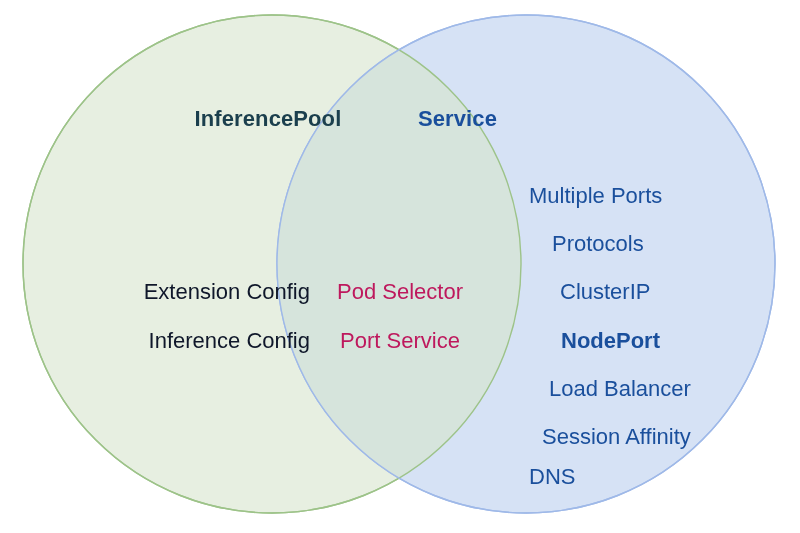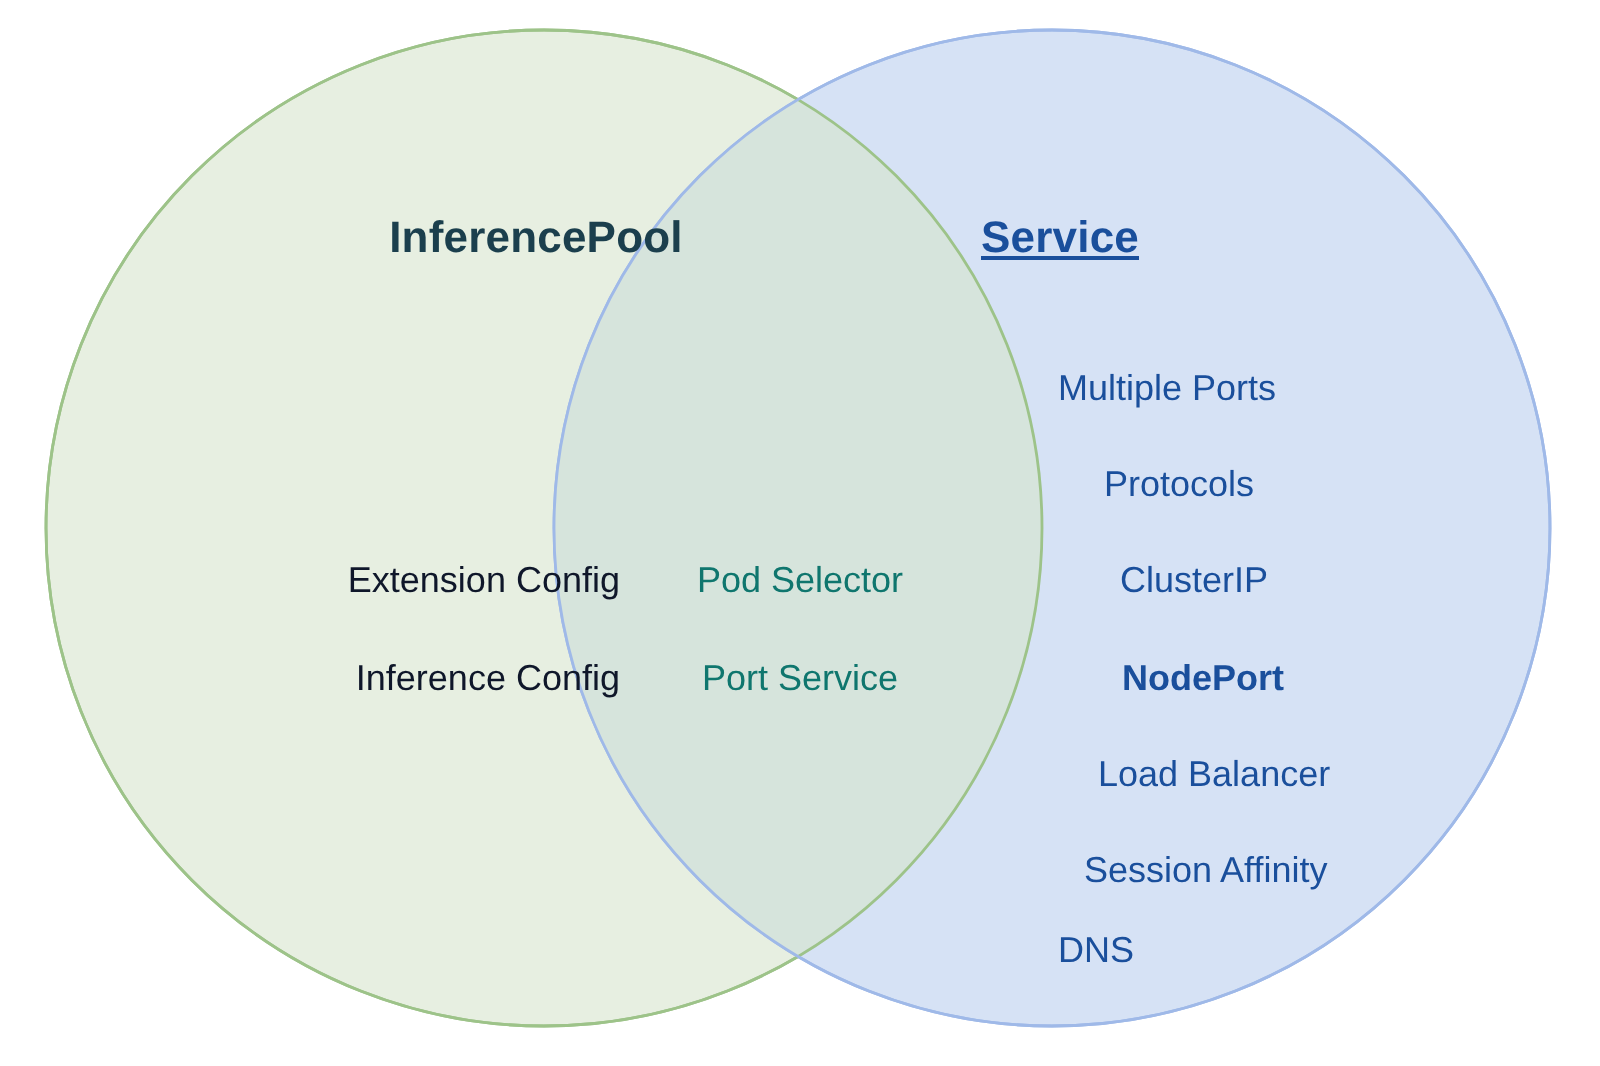--- a/index.html
+++ b/index.html
@@ -47,38 +47,36 @@
     left: 0;
     top: 58px;
     width: 536px;
     text-align: center;
     color: #1b3f4d;
   }
   #title-service {
     left: 418px;
     top: 58px;
     width: 224px;
-    text-align: center;
     color: #1a4f9c;
-    text-decoration: underline;
   }
   .item {
     position: absolute;
-    font-size: 18px;
+    font-size: 22px;
     white-space: nowrap;
     line-height: 1;
   }
   .item-left {
     color: #0f172a;
     left: 0;
     width: 310px;
     text-align: right;
   }
   .item-center {
-    color: #0f766e;
+    color: #be185d;
     left: 310px;
     width: 180px;
     text-align: center;
   }
   .item-right {
     color: #1a4f9c;
     text-align: left;
   }
 </style>
 </head>

